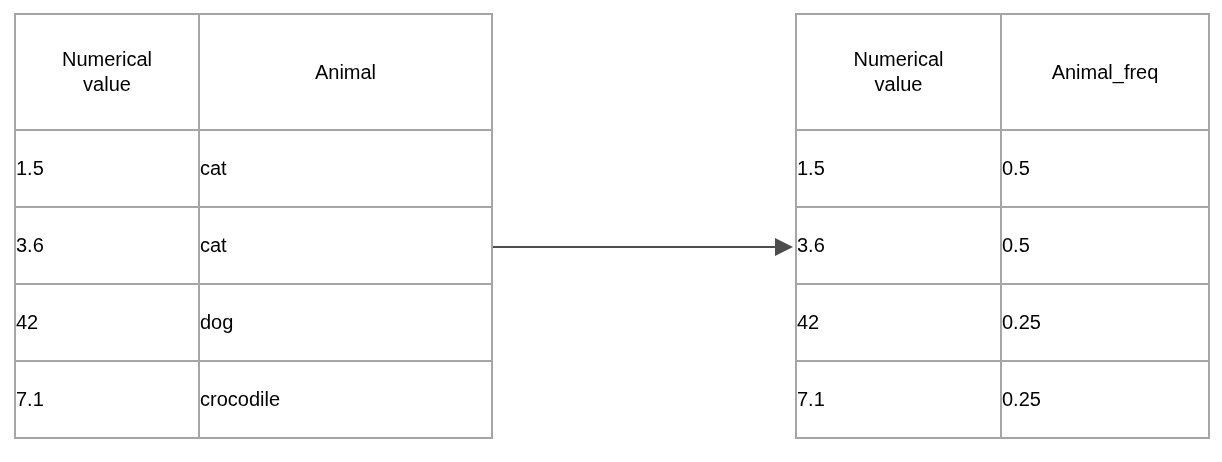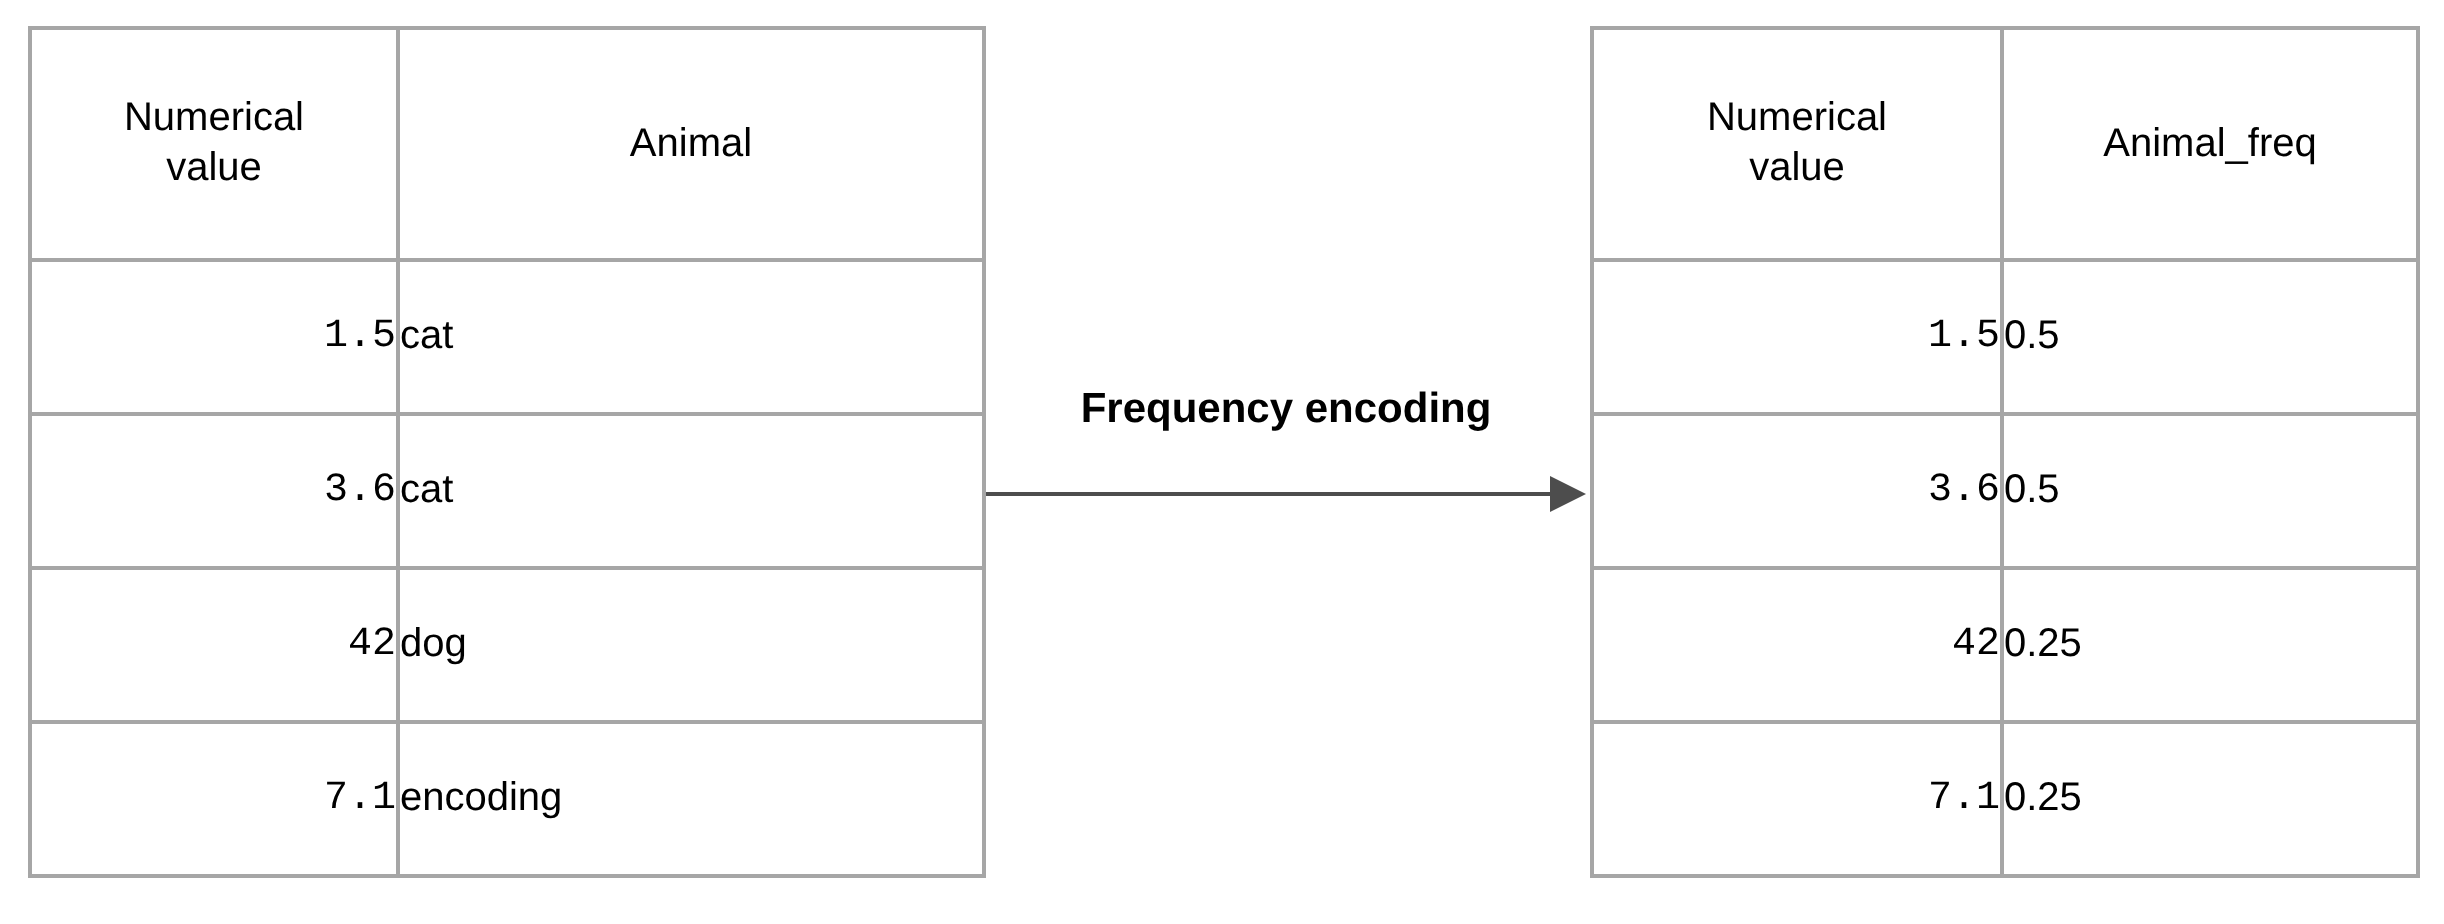--- a/index.html
+++ b/index.html
@@ -28,21 +28,21 @@
     vertical-align: middle;
     overflow: hidden;
   }
   table.tbl tr.hrow { height: 116px; }
   table.tbl tr.drow { height: 77px; }
   table.tbl th {
     text-align: center;
     white-space: pre-line;
     line-height: 1.25;
   }
-  td.cell-center { text-align: right; font-family: Liberation Mono, monospace; }
+  td.cell-center { text-align: left; }
   td.cell-left { text-align: left; }
 
   #left-table  { left: 14px;  top: 13px;  width: 479px; height: 425px; }
   #left-table  col.c1 { width: 184px; }
   #right-table { left: 795px; top: 13px;  width: 415px; height: 426px; }
   #right-table col.c1 { width: 205px; }
 
   .arrow-label {
     position: absolute;
     left: 490px; top: 192px; width: 306px;
@@ -90,26 +90,25 @@
     <tr class="drow">
       <td class="cell-center">3.6</td>
       <td class="cell-left">cat</td>
     </tr>
     <tr class="drow">
       <td class="cell-center">42</td>
       <td class="cell-left">dog</td>
     </tr>
     <tr class="drow">
       <td class="cell-center">7.1</td>
-      <td class="cell-left">encoding</td>
+      <td class="cell-left">crocodile</td>
     </tr>
   </tbody>
     </table>
 
-  <div class="arrow-label">Frequency encoding</div>
   <div class="arrow-line"></div>
   <div class="arrow-head"></div>
 
   <table class="tbl" id="right-table">
     <colgroup>
         <col class="c1">
         <col>
       </colgroup>
     <tbody>
         <tr class="hrow">

